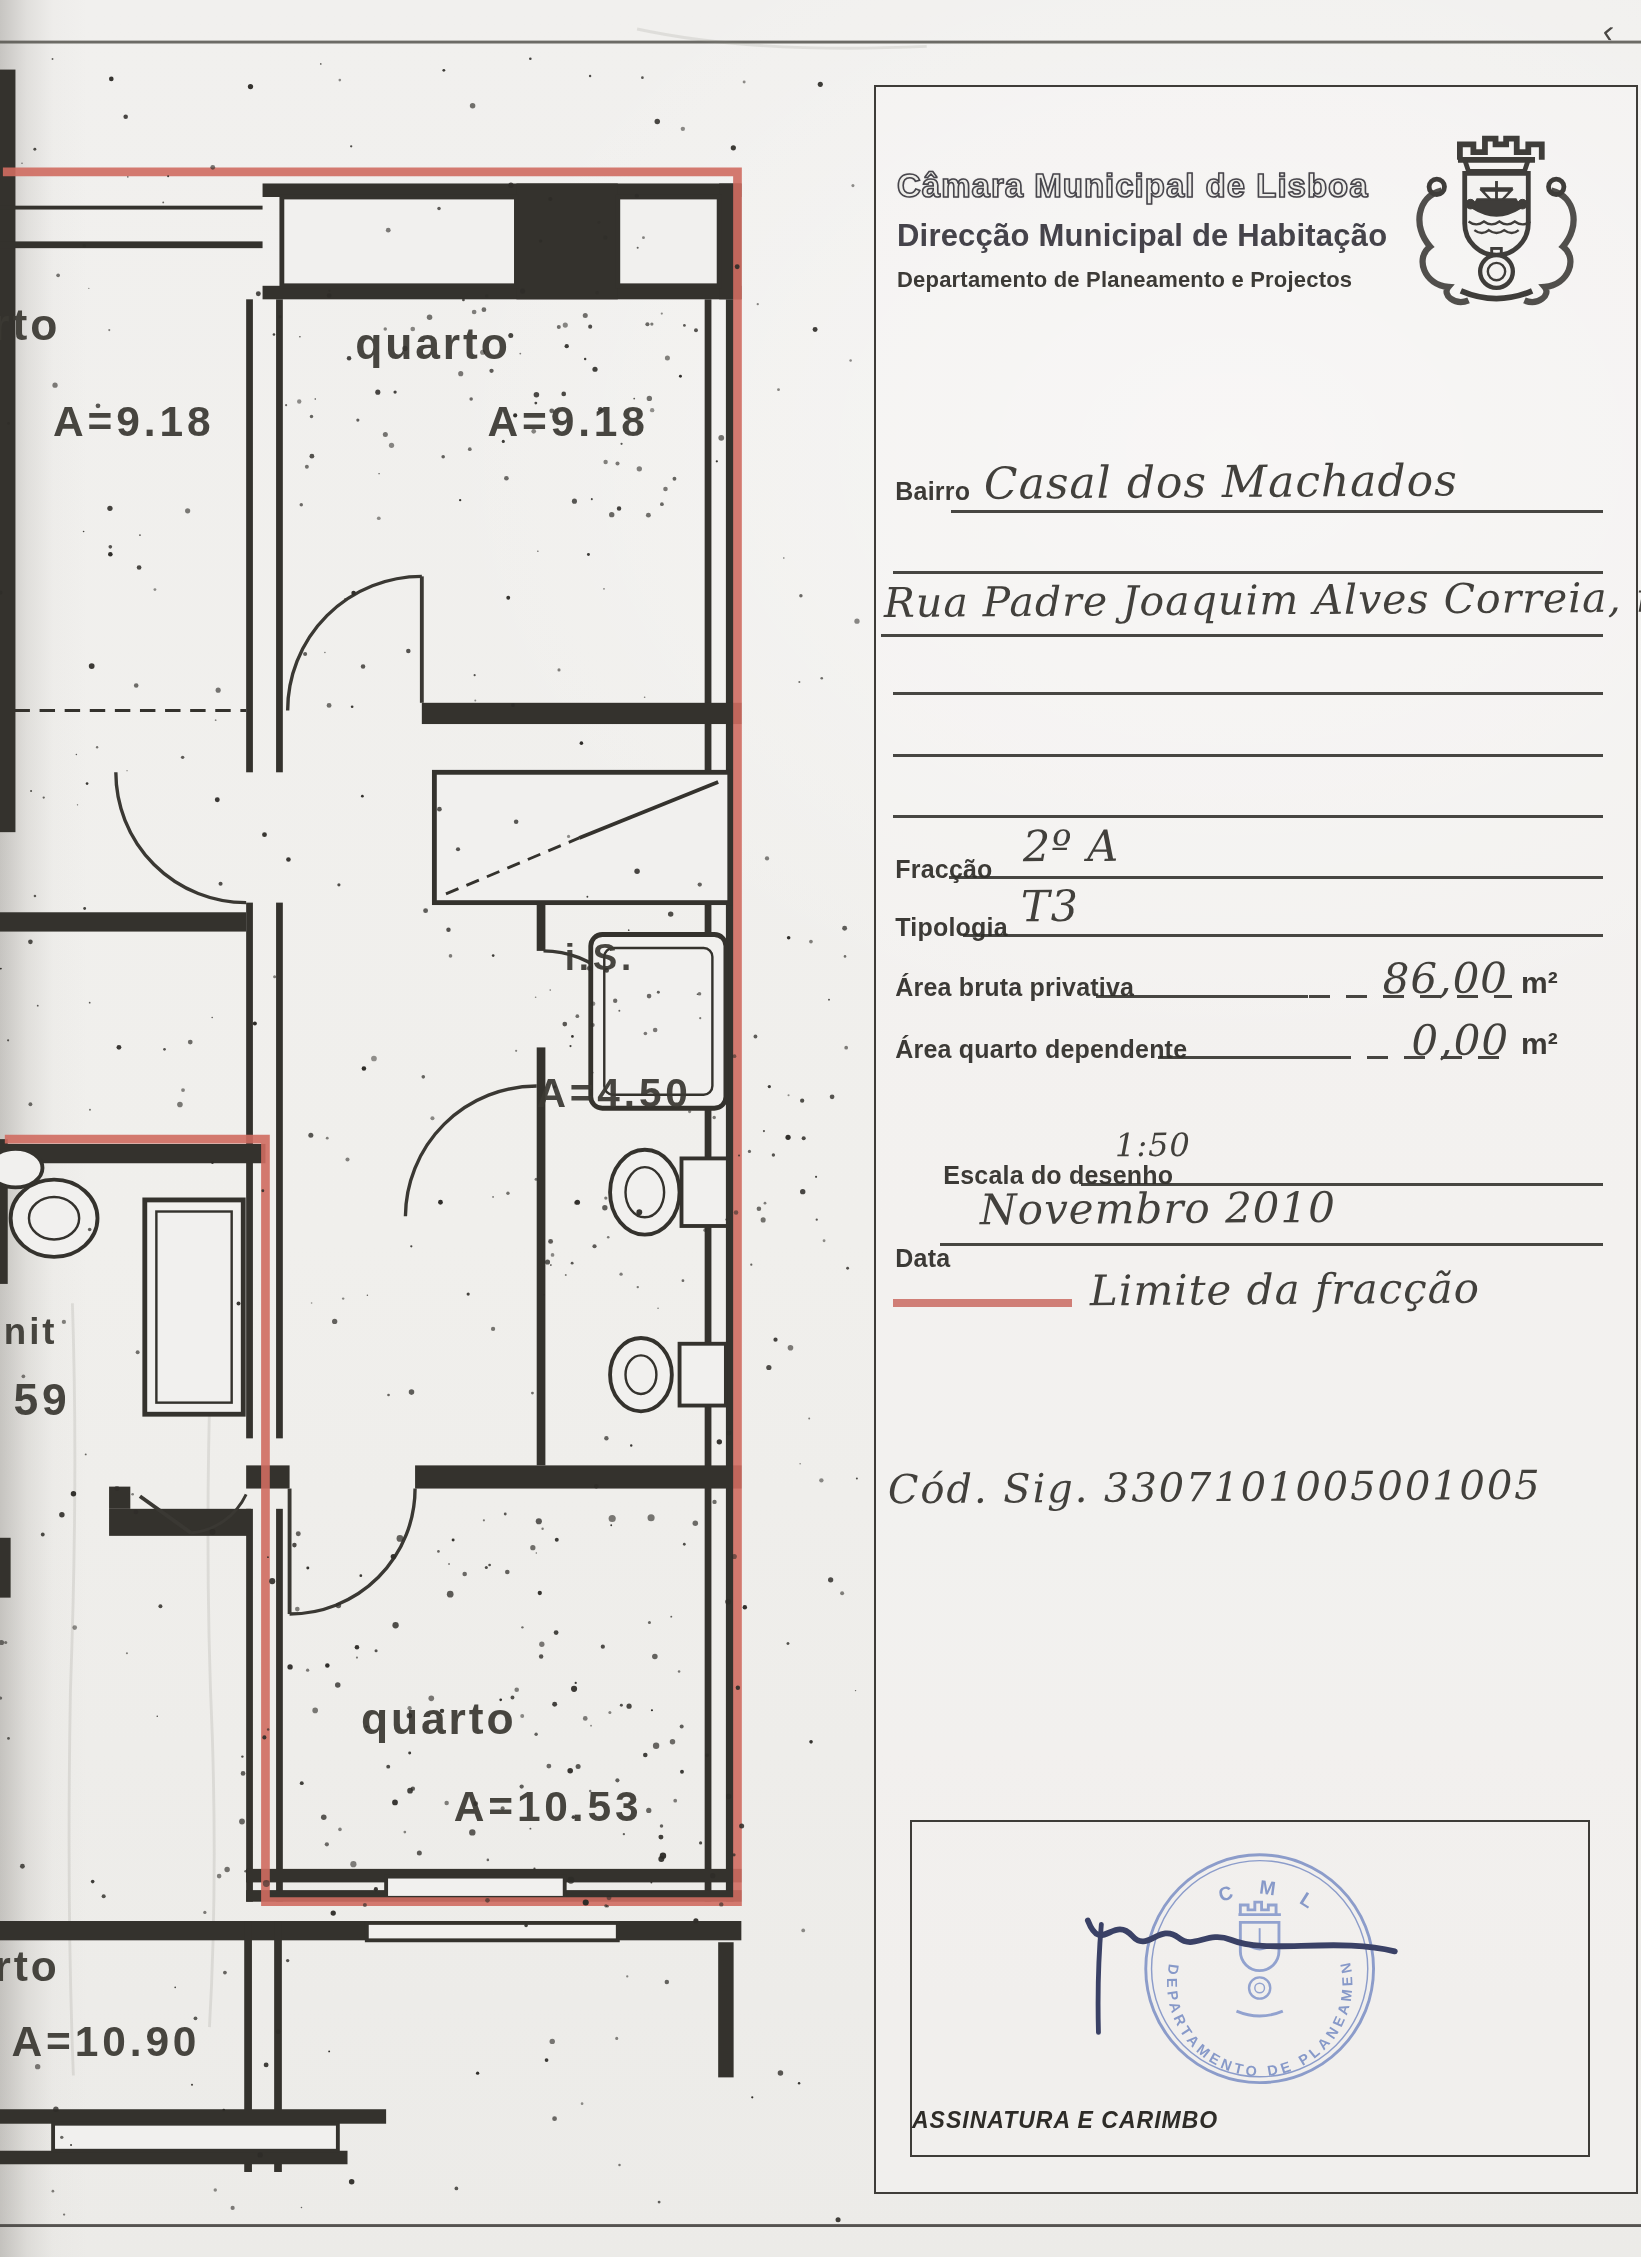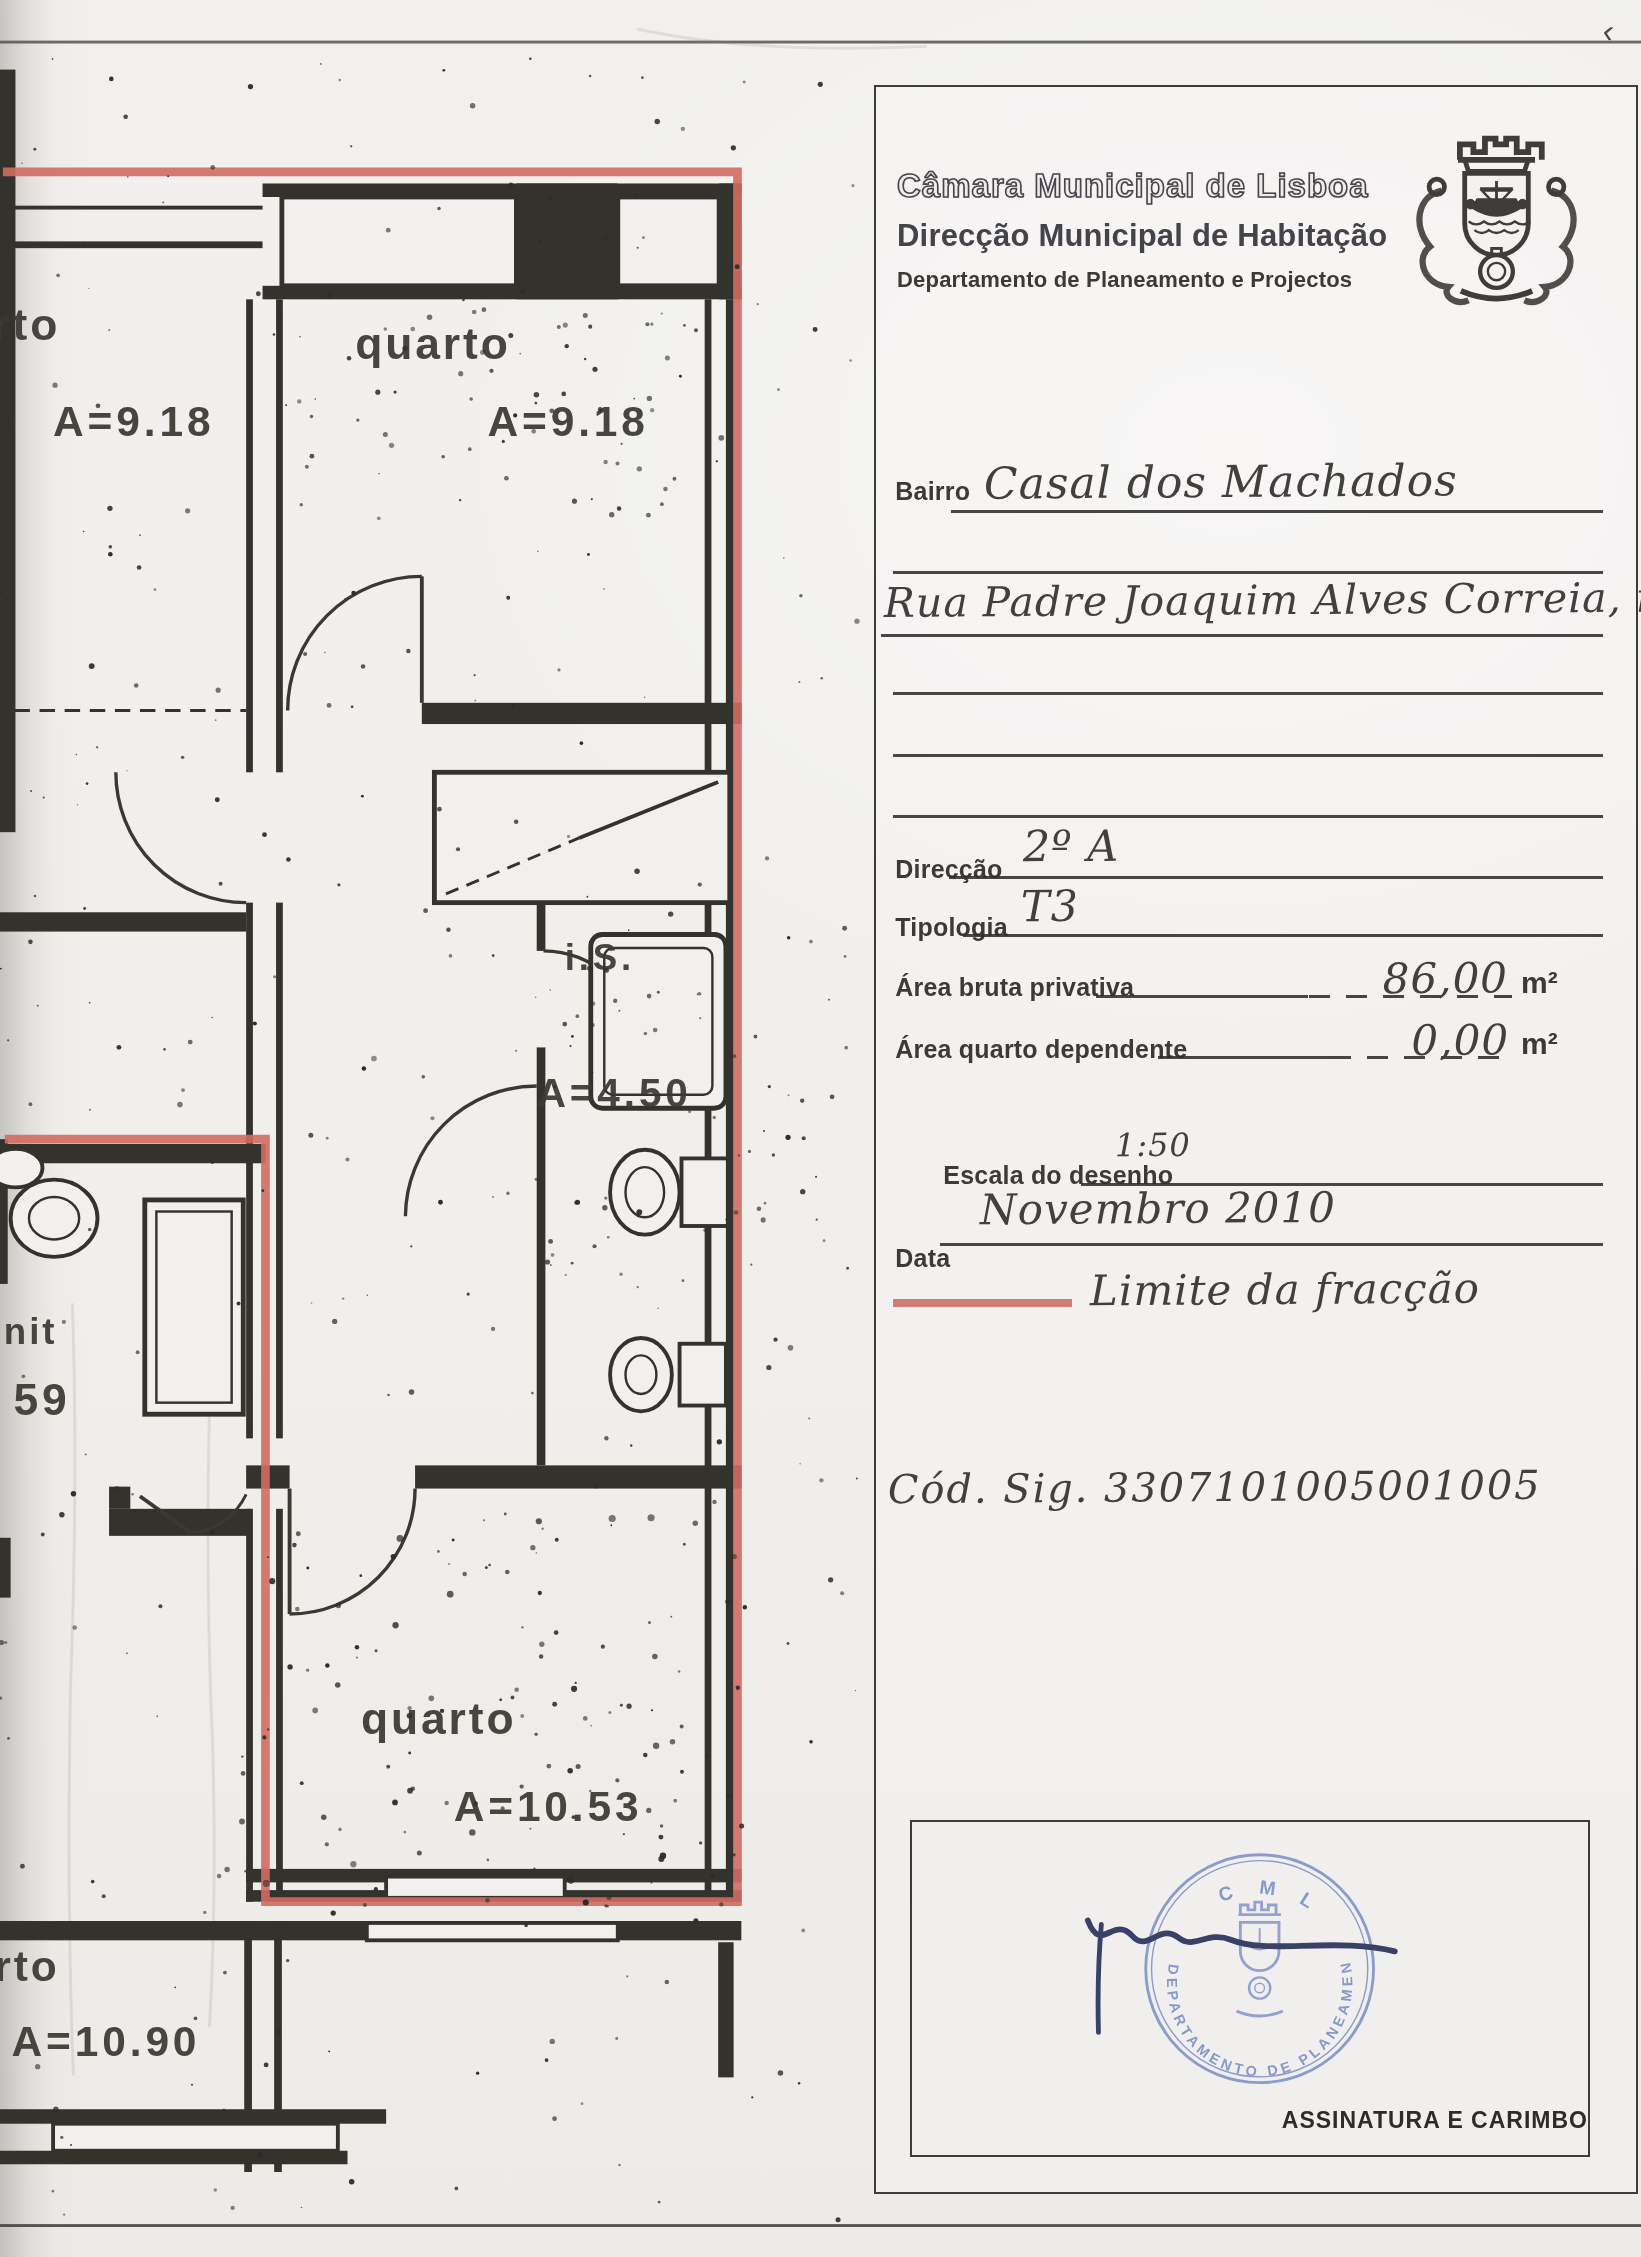--- a/index.html
+++ b/index.html
@@ -25,22 +25,22 @@
   .uline{position:absolute;height:2.9px;background:#2f2d29;opacity:.88;}
   .dashline{position:absolute;height:2.9px;background:repeating-linear-gradient(90deg,#2f2d29 0 21px,rgba(0,0,0,0) 21px 37px);opacity:.88;}
   .outline-text{
     color:#eeede9;-webkit-text-stroke:1.6px #47454b;text-shadow:0 0 1.4px #47454b;
     font-weight:bold;letter-spacing:1px;
   }
   .unit{position:absolute;font-weight:bold;color:#3c3a36;font-size:30px;}
   .legend-bar{position:absolute;background:#c96a60;opacity:.85;}
   .sig-box{position:absolute;left:34px;top:1733px;width:676px;height:333px;border:2.9px solid #3e3c38;}
   .sig-caption{
-    position:absolute;left:0;right:0;bottom:21px;text-align:right;
-    font-weight:bold;color:#2e2c28;font-size:23px;letter-spacing:1px;
+    position:absolute;left:0;right:0;bottom:21px;text-align:left;
+    font-weight:bold;font-style:italic;color:#2e2c28;font-size:23px;letter-spacing:1px;
   }
   .corner-mark{position:absolute;left:1603px;top:11.6px;color:#4a4844;font-size:33px;transform:rotate(8deg);}
 </style>
 </head>
 <body>
 
 <div class="page">
 
   <svg width="1641" height="2257" viewBox="0 0 1700 2338" style="position:absolute;left:0;top:0;">
     <g stroke="none" fill="#34322d">
@@ -729,21 +729,21 @@
 
     <div class="uline" style="left:17.4px;top:484px;width:710px;"></div>
 
     <div class="hand" style="left:7.7px;top:489px;font-size:41px;">Rua Padre Joaquim Alves Correia, nº 6</div>
     <div class="uline" style="left:4.8px;top:547px;width:722px;"></div>
 
     <div class="uline" style="left:17.4px;top:605px;width:710px;"></div>
     <div class="uline" style="left:17.4px;top:667px;width:710px;"></div>
     <div class="uline" style="left:17.4px;top:728px;width:710px;"></div>
 
-    <div class="lbl" style="left:19.3px;top:768px;font-size:25px;">Direcção</div>
+    <div class="lbl" style="left:19.3px;top:768px;font-size:25px;">Fracção</div>
     <div class="hand" style="left:147px;top:734px;font-size:43px;">2º A</div>
     <div class="uline" style="left:73px;top:789px;width:654px;"></div>
 
     <div class="lbl" style="left:19.3px;top:826px;font-size:25px;">Tipologia</div>
     <div class="hand" style="left:145px;top:794px;font-size:43px;">T3</div>
     <div class="uline" style="left:87px;top:847px;width:640px;"></div>
 
     <div class="lbl" style="left:19.3px;top:886px;font-size:25px;">Área bruta privativa</div>
     <div class="uline" style="left:220px;top:908px;width:212px;"></div>
     <div class="dashline" style="left:433px;top:908px;width:203px;"></div>

